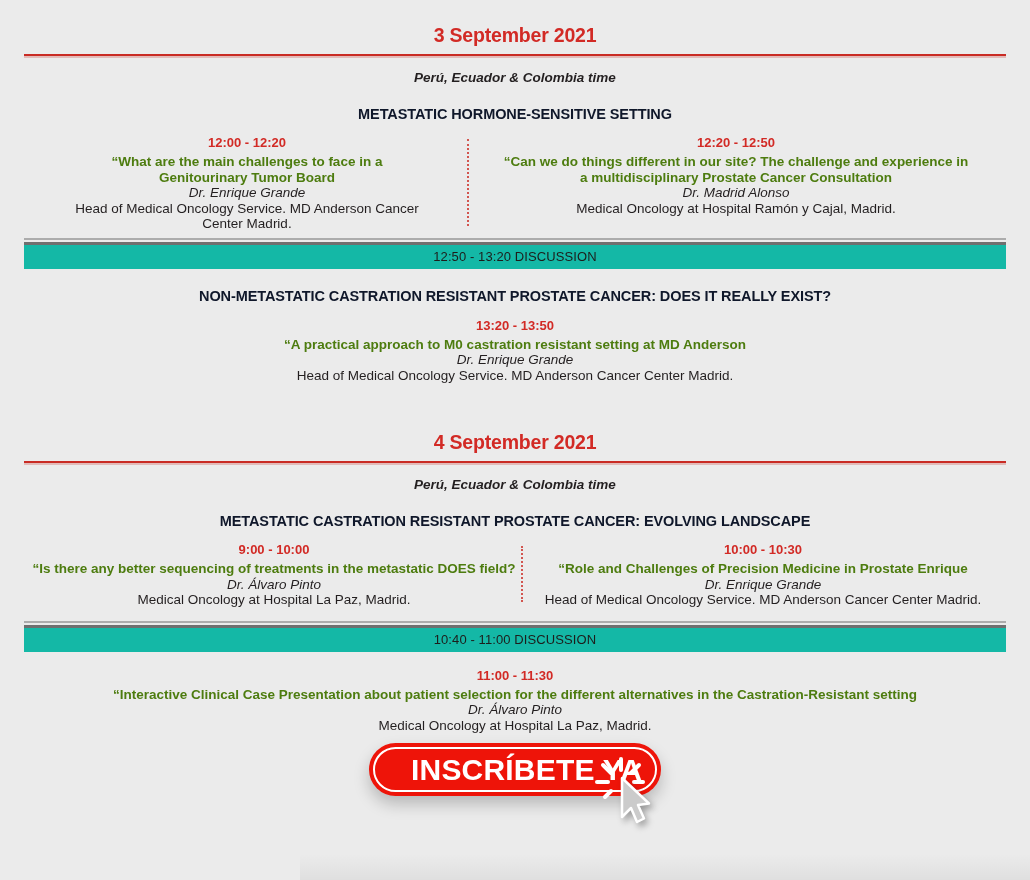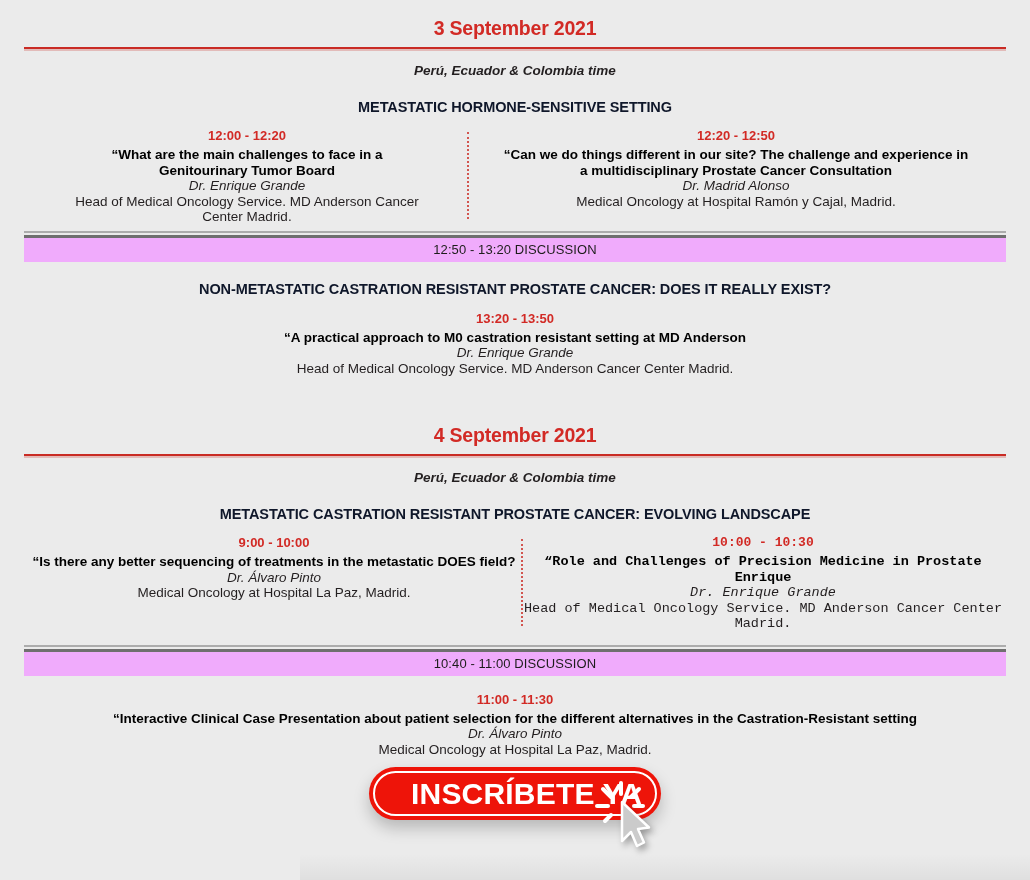--- a/index.html
+++ b/index.html
@@ -7,21 +7,21 @@
   body {
     font-family:"Liberation Sans","DejaVu Sans",sans-serif;
     background:#ebebeb;
     color:#231f20;
   }
   .page {
     position:relative;
     width:1030px; height:880px;
     background:#ebebeb;
     overflow:hidden;
-    padding-top:17px;
+    padding-top:24px;
     text-align:center;
   }
   
   .page::after{
     content:""; position:absolute; left:300px; right:0; bottom:0; height:26px;
     background:linear-gradient(180deg, rgba(0,0,0,0) 0%, rgba(0,0,0,0.05) 100%);
     pointer-events:none;
   }
 
   .day-title {
@@ -38,42 +38,42 @@
   .topic {
     margin-top:21px; font-size:14.5px; font-weight:bold; letter-spacing:-0.1px;
     color:#0f172a;
   }
 
   .pair { display:flex; margin:13px 28px 0 28px; }
   .col { display:flex; flex-direction:column; align-items:center; }
   .d1-left  { width:438px; }
   .d1-right { flex:1; }
   .d2-left  { width:492px; }
-  .d2-right { flex:1;font-family:Liberation Mono, monospace; }
+  .d2-right { flex:1; }
   .vdot {
     width:0; border-left:2px dotted #d2554f; margin:4px 1px 6px 1px;
   }
 
   .time { font-size:13px; font-weight:bold; color:#d22a25; }
-  .s-title { margin-top:4px; font-size:13.5px; font-weight:bold; line-height:15.5px; color:#000000; }
+  .s-title { margin-top:4px; font-size:13.5px; font-weight:bold; line-height:15.5px; color:#4d7c0f; }
   .speaker { font-size:13.5px; font-style:italic; line-height:15.5px; }
   .affil { font-size:13.5px; line-height:15.5px; }
 
   .w310 { max-width:316px; }
   .w460 { max-width:470px; }
   .w340 { max-width:344px; }
 
   .single { margin-top:14px; }
 
   .disc { margin:0 24px; }
   .disc .ridge-a { height:2px; background:#acacac; }
   .disc .ridge-gap { height:2px; background:#ebebeb; }
   .disc .ridge-b { height:3px; background:#6f6f6f; }
   .disc .bar {
-    height:24px; background:#f0abfc;
+    height:24px; background:#14b8a6;
     display:flex; align-items:center; justify-content:center;
     font-size:13px; color:#1d1d1b; letter-spacing:0.1px;
   }
   .mt6  { margin-top:6px; }
   .mt13 { margin-top:13px; }
   .mt14 { margin-top:14px; }
   .mt16 { margin-top:16px; }
   .mt21 { margin-top:21px; }
 
   .day2 { margin-top:48px; }

